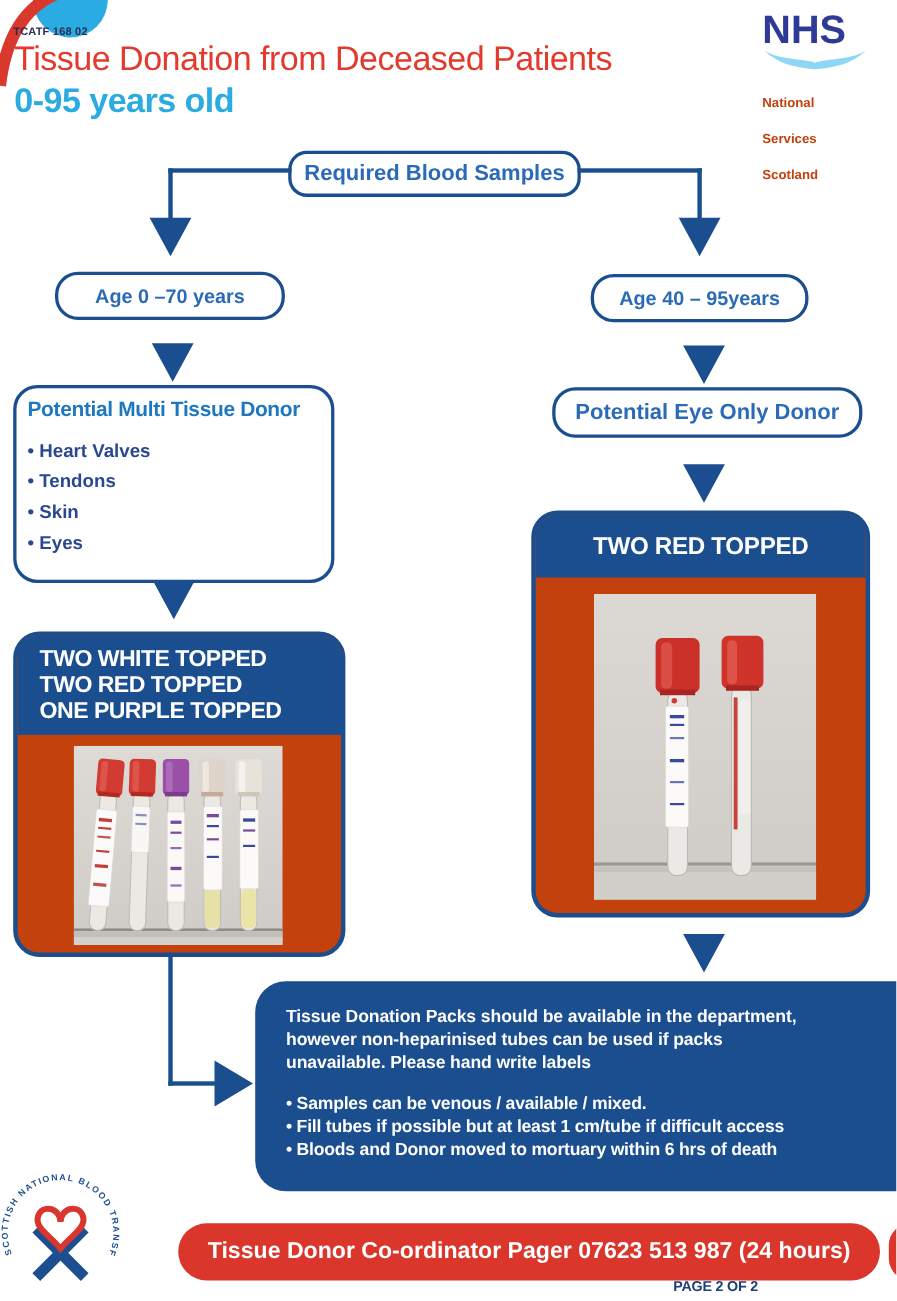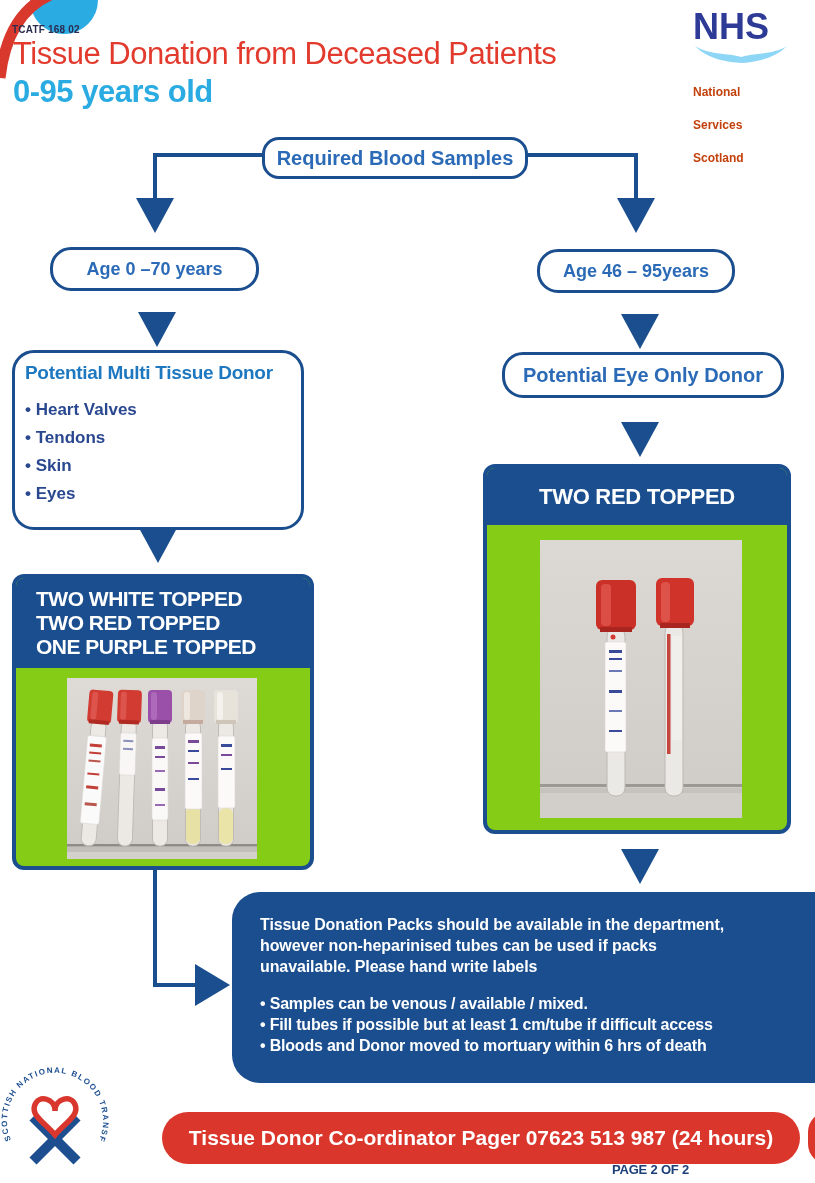--- a/index.html
+++ b/index.html
@@ -39,21 +39,21 @@
   .box-age-left{left:50px;top:247px;width:209px;height:44px;font-size:18px;}
   .box-age-right{left:537px;top:249px;width:198px;height:44px;font-size:18px;}
   .box-eye{left:502px;top:352px;width:282px;height:46px;font-size:20px;}
 
   .box-multi{left:12px;top:350px;width:292px;height:180px;border:3.5px solid var(--navy);border-radius:22px;background:#fff;padding:9px 6px 0 10px;}
   .box-multi .heading{font-size:19px;font-weight:700;color:var(--heading-blue);letter-spacing:-.3px;white-space:nowrap;}
   .box-multi ul{list-style:none;margin-top:12px;}
   .box-multi li{font-size:17px;font-weight:700;color:var(--list-navy);line-height:28px;}
   .box-multi li::before{content:"• ";color:var(--list-navy);}
 
-  .navybox{border:4px solid var(--navy);border-radius:12px;background:#84cc16;overflow:hidden;}
+  .navybox{border:4px solid var(--navy);border-radius:24px;background:#c2410c;overflow:hidden;}
   .navybox .hd{background:var(--navy);color:#fff;font-weight:700;}
   .box-tubes-left{left:12px;top:574px;width:302px;height:296px;}
   .box-tubes-left .hd{padding:9px 4px 9px 20px;font-size:21px;line-height:24px;letter-spacing:-.5px;white-space:nowrap;}
   .box-tubes-right{left:483px;top:464px;width:308px;height:370px;}
   .box-tubes-right .hd{height:57px;display:flex;align-items:center;justify-content:center;font-size:22px;letter-spacing:-.3px;}
 
   .photo1{left:51px;top:100px;width:190px;height:181px;}
   .photo2{left:53px;top:72px;width:202px;height:278px;}
 
   .box-info{left:232px;top:892px;width:652px;height:191px;border-radius:28px;background:var(--navy);
@@ -98,21 +98,21 @@
   <div class="abs flowbox box-root">Required Blood Samples</div>
 
   <div class="abs ln" style="left:153px;top:153px;width:112px;height:4px;"></div>
   <div class="abs ln" style="left:153px;top:153px;width:4px;height:46px;"></div>
   <div class="abs arrow-down" style="left:136px;top:198px;"></div>
   <div class="abs ln" style="left:525px;top:153px;width:113px;height:4px;"></div>
   <div class="abs ln" style="left:634px;top:153px;width:4px;height:46px;"></div>
   <div class="abs arrow-down" style="left:617px;top:198px;"></div>
 
   <div class="abs flowbox box-age-left">Age 0 –70 years</div>
-  <div class="abs flowbox box-age-right">Age 46 – 95years</div>
+  <div class="abs flowbox box-age-right">Age 40 – 95years</div>
 
   <div class="abs arrow-down" style="left:138px;top:312px;"></div>
   <div class="abs arrow-down" style="left:621px;top:314px;"></div>
 
   <div class="abs box-multi">
     <div class="heading">Potential Multi Tissue Donor</div>
     <ul>
       <li>Heart Valves</li>
       <li>Tendons</li>
       <li>Skin</li>

